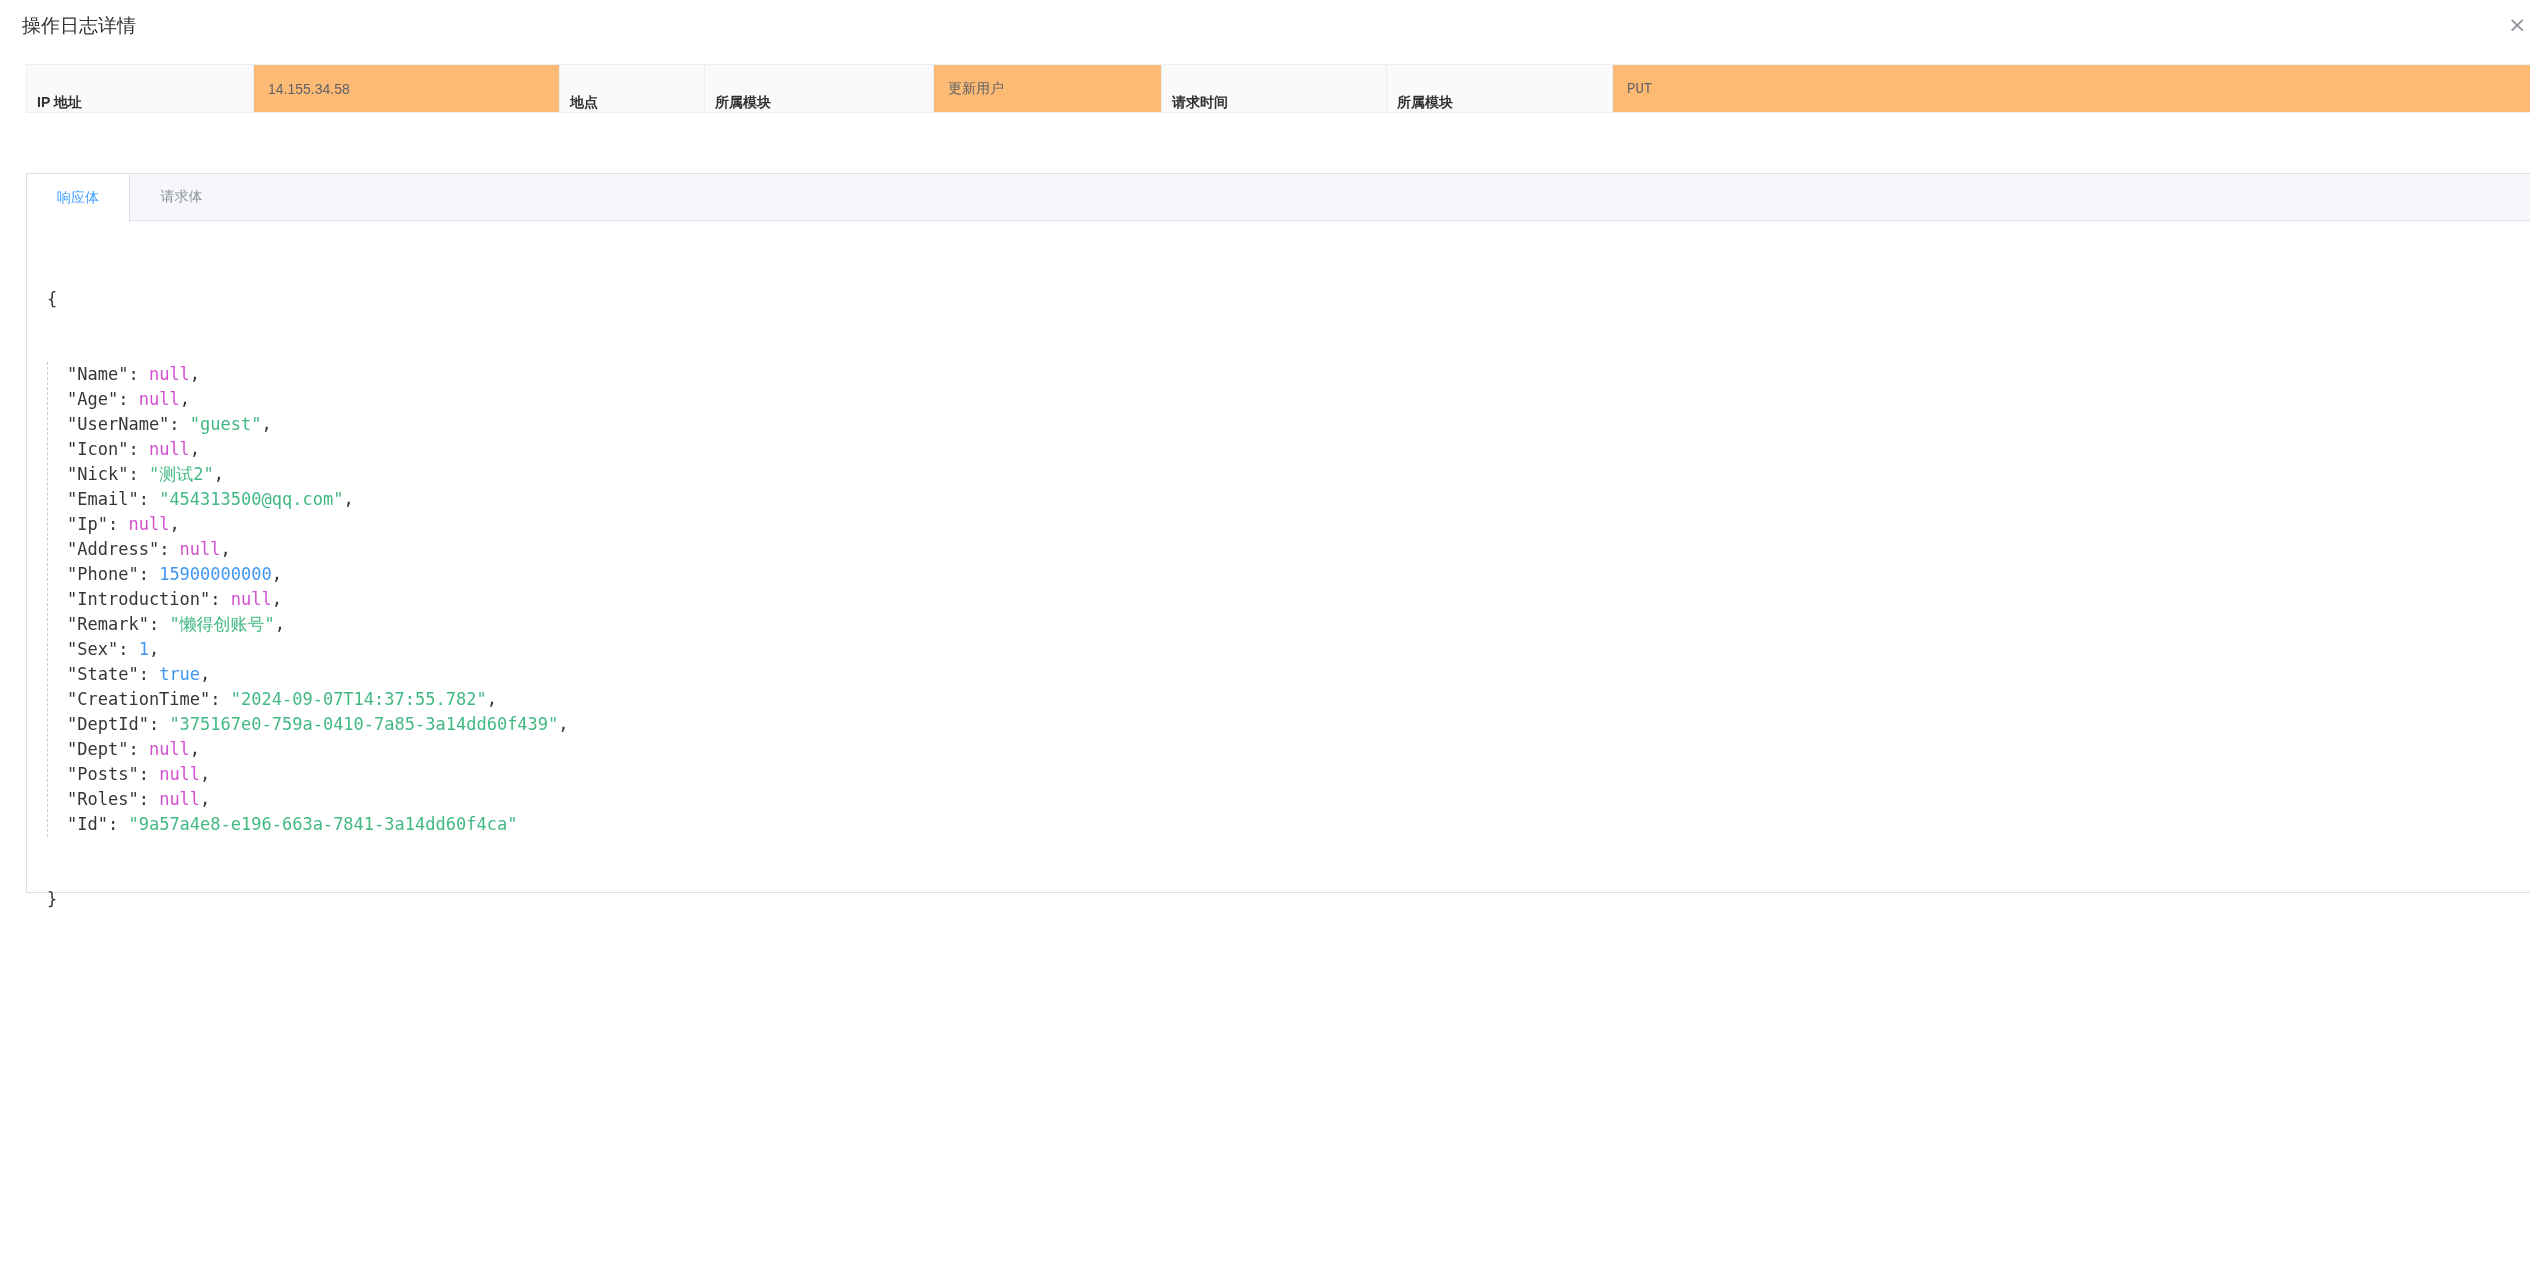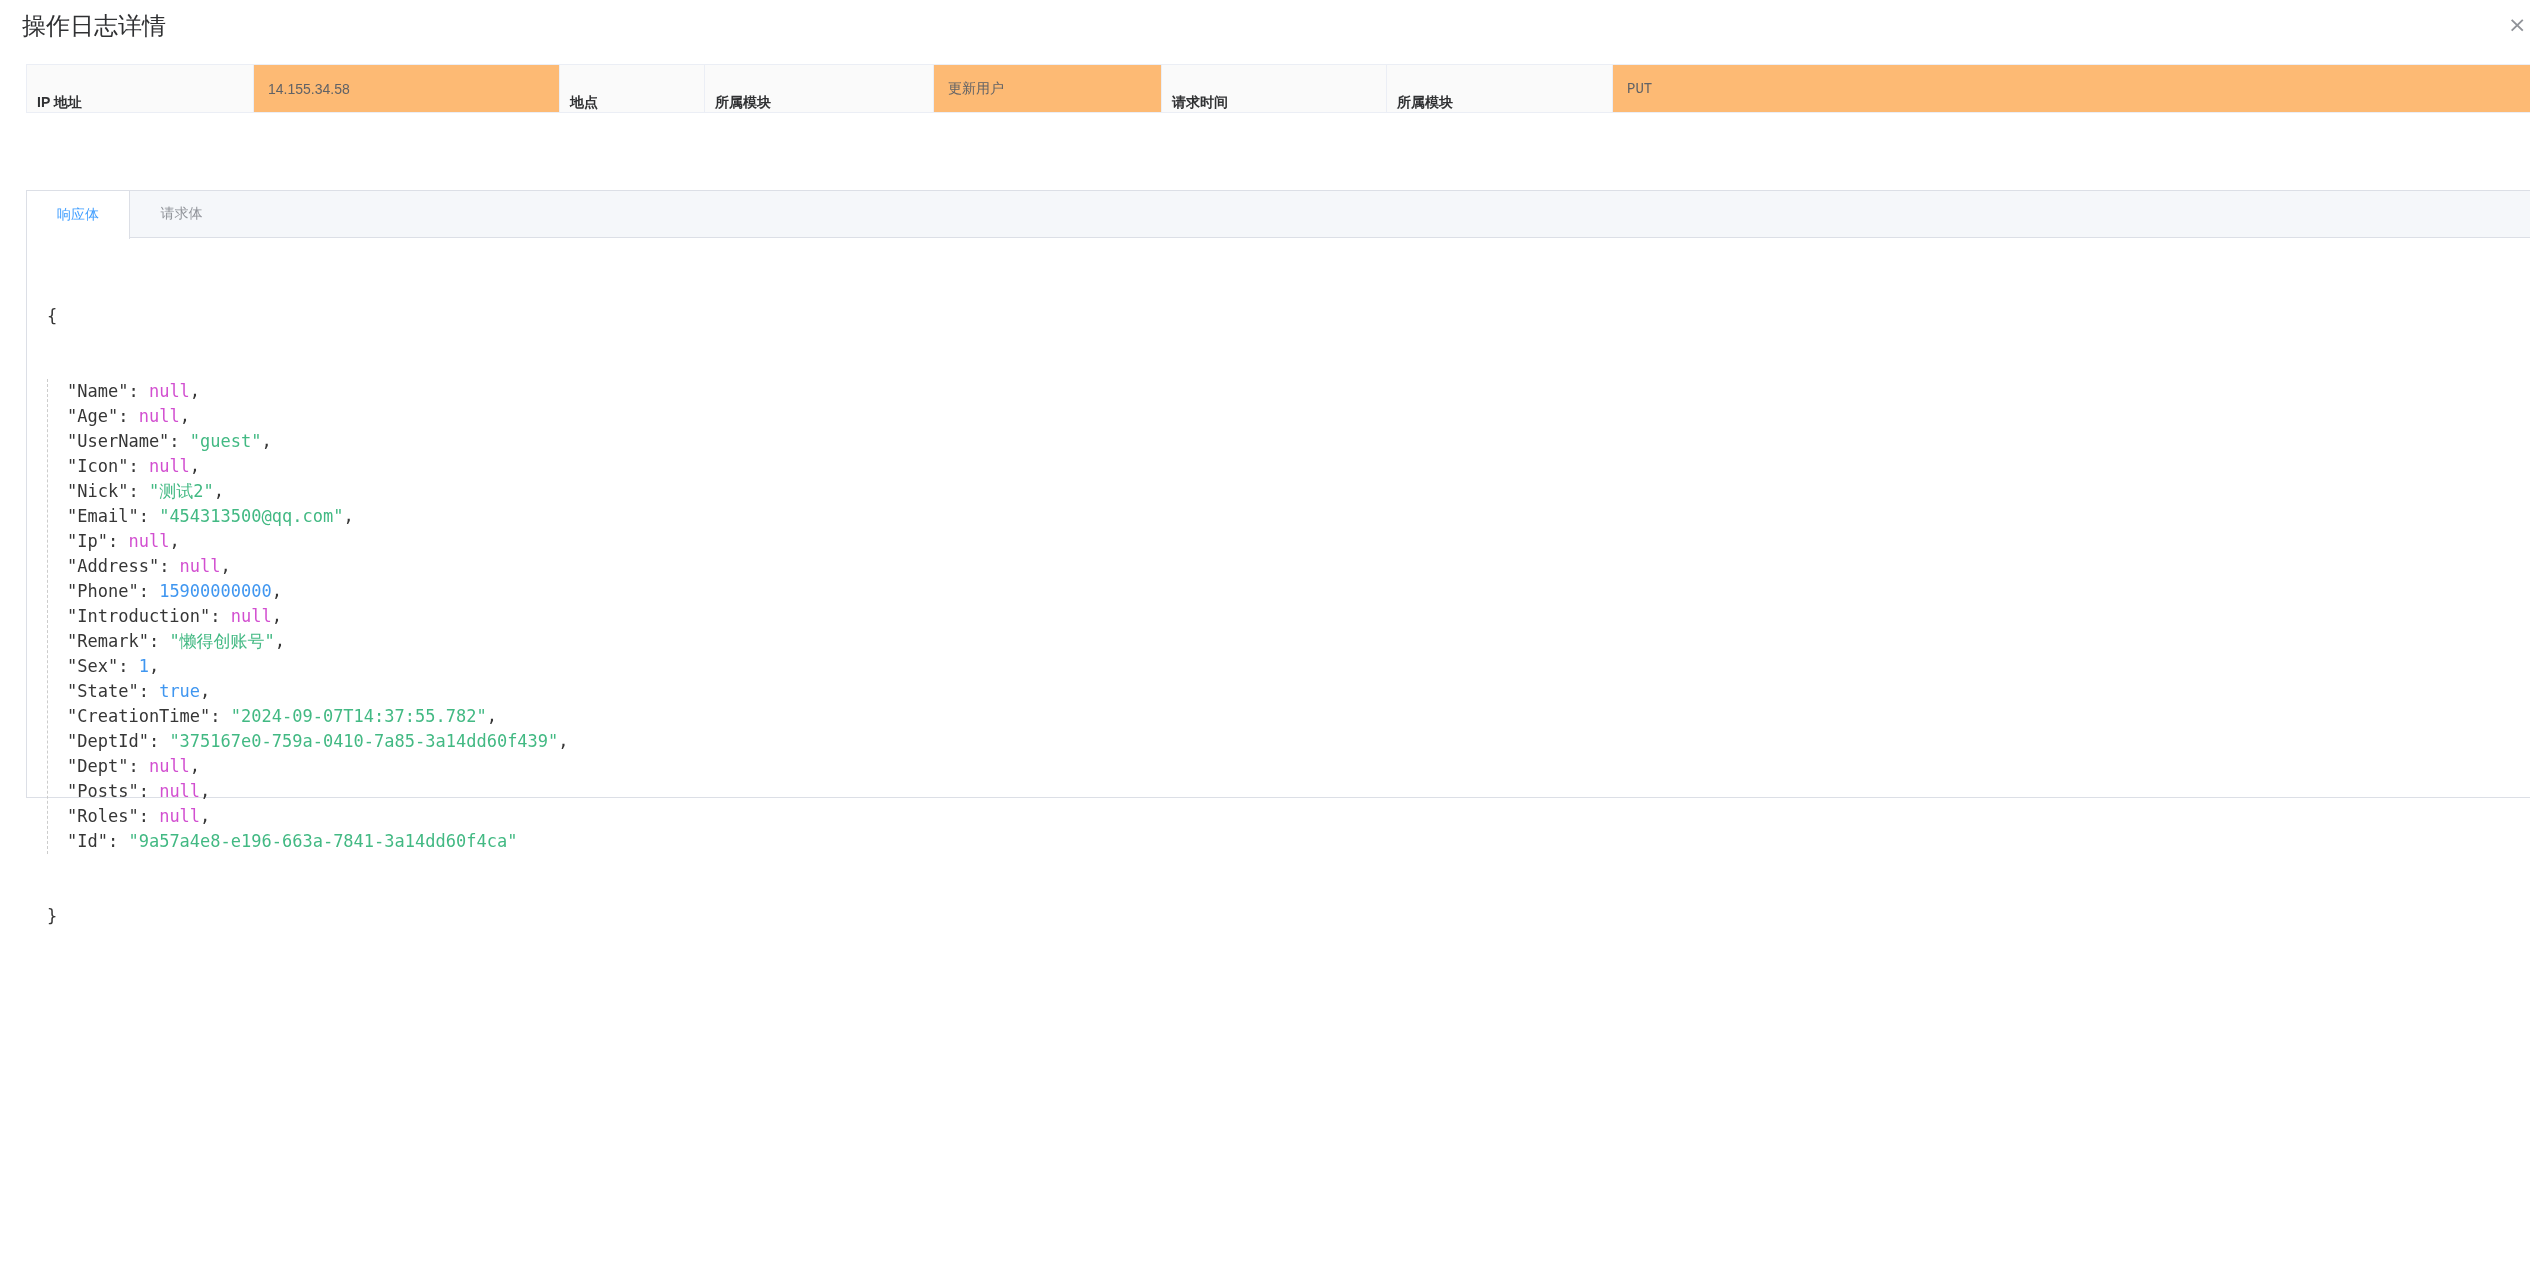--- a/index.html
+++ b/index.html
@@ -9,21 +9,21 @@
     --ck:#363636; --cstr:#42b983; --cnull:#d24fd0; --cnum:#3f96f0; --guide:#cccccc;
   }
   *{box-sizing:border-box;margin:0;padding:0;}
   html,body{width:2530px;height:1275px;}
   body{
     position:relative;background:#fff;overflow:hidden;
     font-family:"Liberation Sans","DejaVu Sans",sans-serif;
     -webkit-font-smoothing:antialiased;
   }
   .dialog-title{
-    position:absolute;left:22px;top:12px;font-size:24px;line-height:28px;color:var(--title);
+    position:absolute;left:22px;top:12px;font-size:19px;line-height:28px;color:var(--title);
   }
   .close-icon{
     position:absolute;left:2508px;top:12px;font-size:22px;line-height:26px;color:var(--close);cursor:pointer;
     font-family:"DejaVu Sans",sans-serif;
   }
   
   .desc-table{
     position:absolute;left:26px;top:64px;right:0;
     border-top:1px solid var(--tborder);border-left:1px solid var(--tborder);
     font-size:14px;
@@ -34,21 +34,21 @@
     display:flex;align-items:center;overflow:hidden;white-space:nowrap;
   }
   .desc-row-1 .desc-cell{height:48px;}
   .desc-row-2 .desc-cell{height:50px;}
   .desc-label{background:var(--labelbg);font-weight:bold;color:var(--label);padding:0 12px 0 10px;align-items:flex-end;}
   .desc-value{color:var(--value);padding:0 12px 0 14px;background:#fdba74;}
   .desc-cell.flex-fill{flex:1 1 auto;border-right:none;font-family:Liberation Mono, monospace;}
   .copy-icon{display:inline-flex;margin-left:8px;cursor:pointer;align-items:center;}
   
   .tabs-card{
-    position:absolute;left:26px;top:190px;right:0;height:608px;
+    position:absolute;left:26px;top:173px;right:0;height:720px;
     border:1px solid var(--tabsborder);border-right:none;background:#fff;
   }
   .tab-bar{
     height:47px;background:var(--tabbarbg);border-bottom:1px solid var(--tabsborder);
     display:flex;align-items:stretch;
   }
   .tab{
     width:103px;display:flex;align-items:center;justify-content:center;
     font-size:14px;color:var(--inactive);cursor:pointer;
   }

